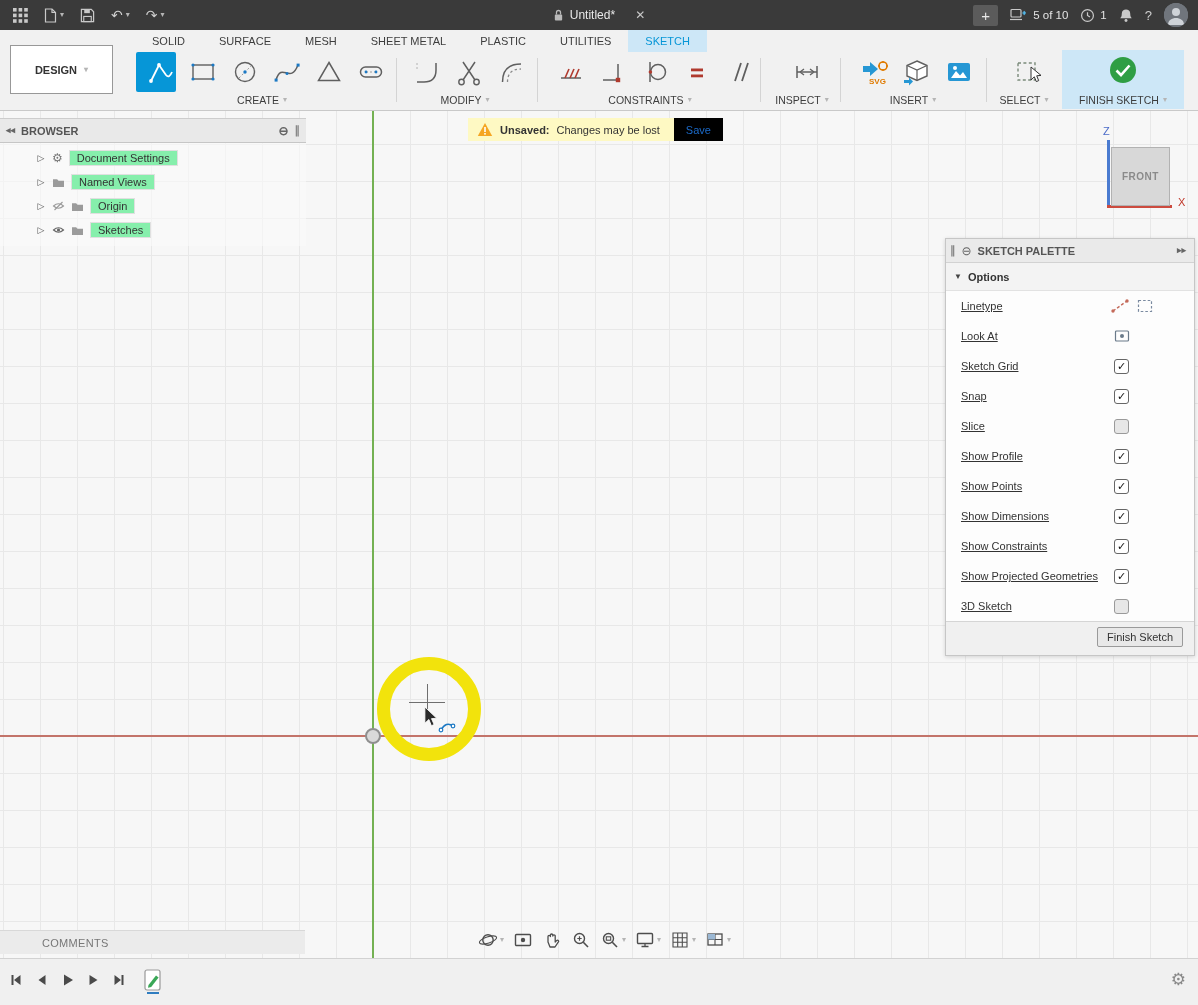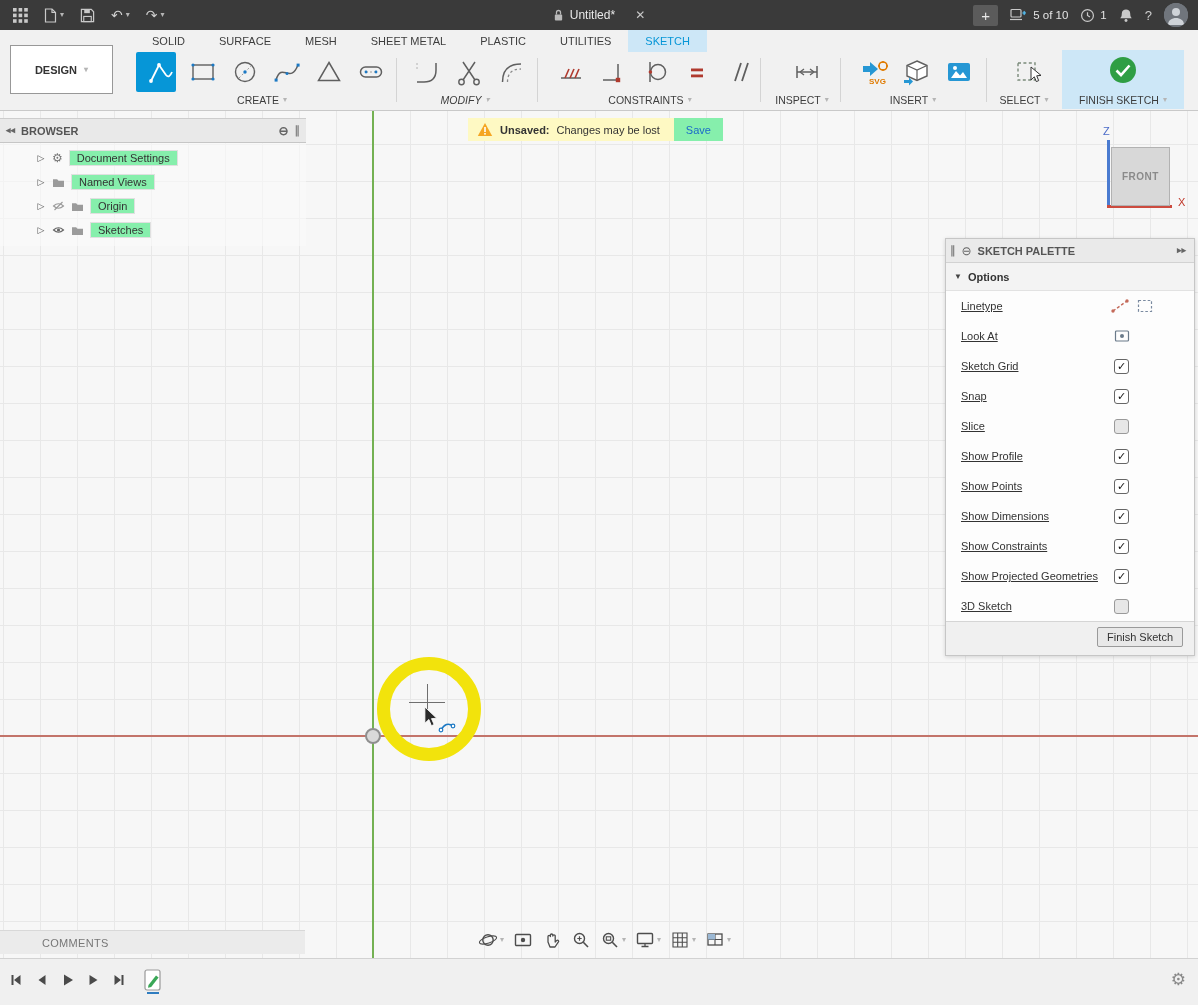--- a/index.html
+++ b/index.html
@@ -68,21 +68,21 @@
   .hd-glyph{font-size:9px;color:#666;line-height:1;}
   .br-rows{background:rgba(252,252,252,0.55);padding:3px 0 4px;}
   .br-row{height:24px;display:flex;align-items:center;gap:6px;font-size:11px;color:#333;}
   .chip{background:#86efac;border:1px solid #e0e0e0;padding:1px 7px;white-space:nowrap;}
   .chip.dark{background:#6f6f6f;border-color:#5f5f5f;color:#fff;min-width:70px;text-align:center;}
   .expander{font-size:9px;color:#555;width:10px;text-align:center;}
 
   
   .unsaved{position:absolute;left:468px;top:118px;height:23px;display:flex;z-index:10;font-size:11px;}
   .unsaved-main{background:#fef9c3;display:flex;align-items:center;gap:7px;padding:0 14px 0 9px;}
-  .unsaved-save{background:#86efac;width:49px;display:flex;align-items:center;justify-content:center;
+  .unsaved-save{background:#000000;width:49px;display:flex;align-items:center;justify-content:center;
                 color:#1b6ac9;}
 
   
   .viewcube{position:absolute;left:1095px;top:118px;width:100px;height:100px;z-index:10;}
   .vc-face{position:absolute;left:16px;top:29px;width:57px;height:57px;background:#d8d8d8;
            border:1px solid #b2b2b2;display:flex;align-items:center;justify-content:center;
            font-size:10px;font-weight:bold;color:#8a8a8a;letter-spacing:.5px;}
   .vc-z{position:absolute;left:8px;top:7px;color:#4b6bc8;font-size:11px;}
   .vc-x{position:absolute;left:83px;top:78px;color:#c0392b;font-size:11px;}
   .vc-edge-b{position:absolute;left:12px;top:22px;width:3px;height:66px;background:#4a7bd0;}
@@ -275,21 +275,21 @@
           </svg>
         </span>
       </div>
       <div class="grp-label">
         <span>CREATE</span>
         <span class="caret">▾</span>
       </div>
     </div>
     <div class="vsep" style="left:396px;"></div>
 
-    <div class="grp" style="left:402px;width:126px;font-style:italic;">
+    <div class="grp" style="left:402px;width:126px;">
       <div class="icons">
         <span class="cell">
           <svg width="30" height="30" viewBox="0 0 30 30">
             <path d="M5 25 H12 Q24 25 24 13 V6" fill="none" stroke="#5f5f5f" stroke-width="1.5"></path>
             <path d="M5 6 V13" stroke="#bdbdbd" stroke-width="1.2" stroke-dasharray="2 2"></path>
           </svg>
         </span>
         <span class="cell">
           <svg width="30" height="30" viewBox="0 0 30 30">
             <path d="M9 5 L21 23 M21 5 L9 23" stroke="#5f5f5f" stroke-width="1.5" fill="none"></path>

